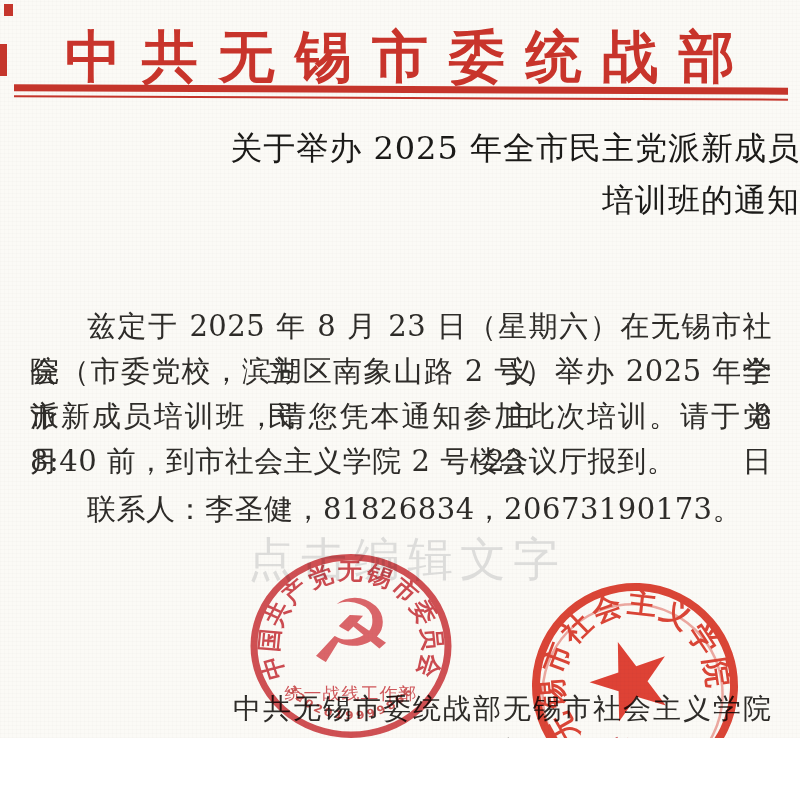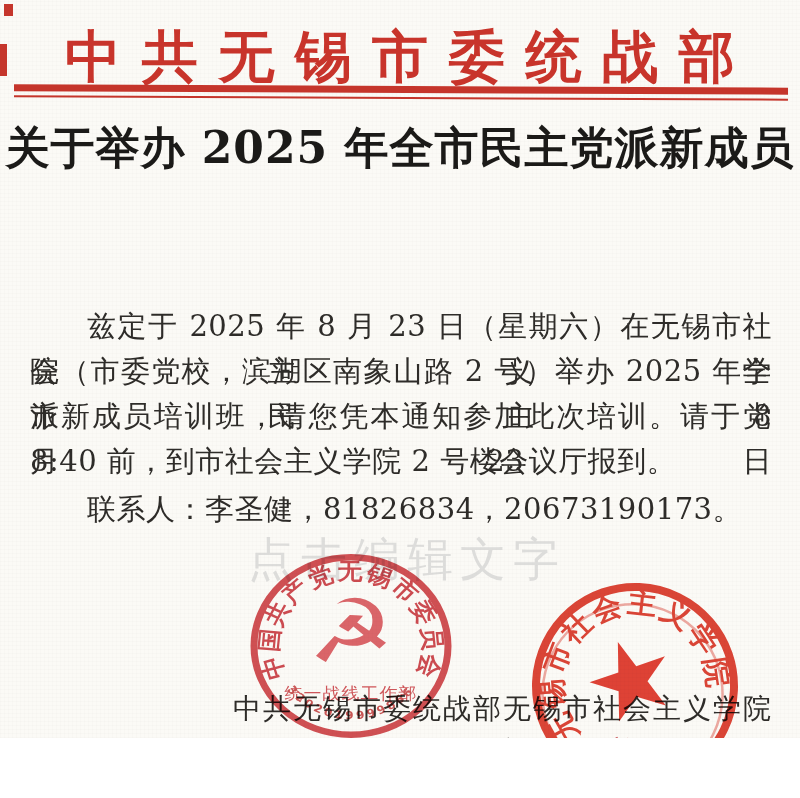--- a/index.html
+++ b/index.html
@@ -25,22 +25,22 @@
   }
   .rule{
     position:absolute;top:86px;left:14px;width:774px;height:4px;
     border-top:7px solid #c5352b;border-bottom:2px solid #c5352b;
     transform:rotate(0.25deg);
   }
 
   
   .title{
     position:absolute;top:122px;left:0;width:100%;
-    text-align:center;color:#1b1a18;font-weight:700;
-    font-size:44px;line-height:52px;letter-spacing:1px;
+    text-align:right;color:#1b1a18;font-weight:400;
+    font-size:32px;line-height:52px;letter-spacing:1px;
   }
 
   
   .salutation{
     position:absolute;top:250px;left:29px;
     font-family:"DejaVu Sans", sans-serif;
     font-weight:700;font-size:31px;color:#343434;white-space:nowrap;
   }
   .salutation .name{
     display:inline-block;padding:0 10px 7px 28px;
@@ -91,20 +91,21 @@
 <div class="page">
 
   <div class="artifact a1"></div>
   <div class="artifact a2"></div>
 
   <div class="letterhead">中共无锡市委统战部</div>
   <div class="rule"></div>
 
   <div class="title">
     <div>关于举办 2025 年全市民主党派新成员</div>
+    <div>培训班的通知</div>
   </div>
 
 
   <div class="watermark">点击编辑文字</div>
 
   <div class="body-text">
     <div class="ln fill indent">兹定于 2025 年 8 月 23 日（星期六）在无锡市社会主义学</div>
     <div class="ln fill">院（市委党校，滨湖区南象山路 2 号）举办 2025 年全市民主党</div>
     <div class="ln fill">派新成员培训班，请您凭本通知参加此次培训。请于 8 月 23 日</div>
     <div class="ln">8:40 前，到市社会主义学院 2 号楼会议厅报到。</div>

